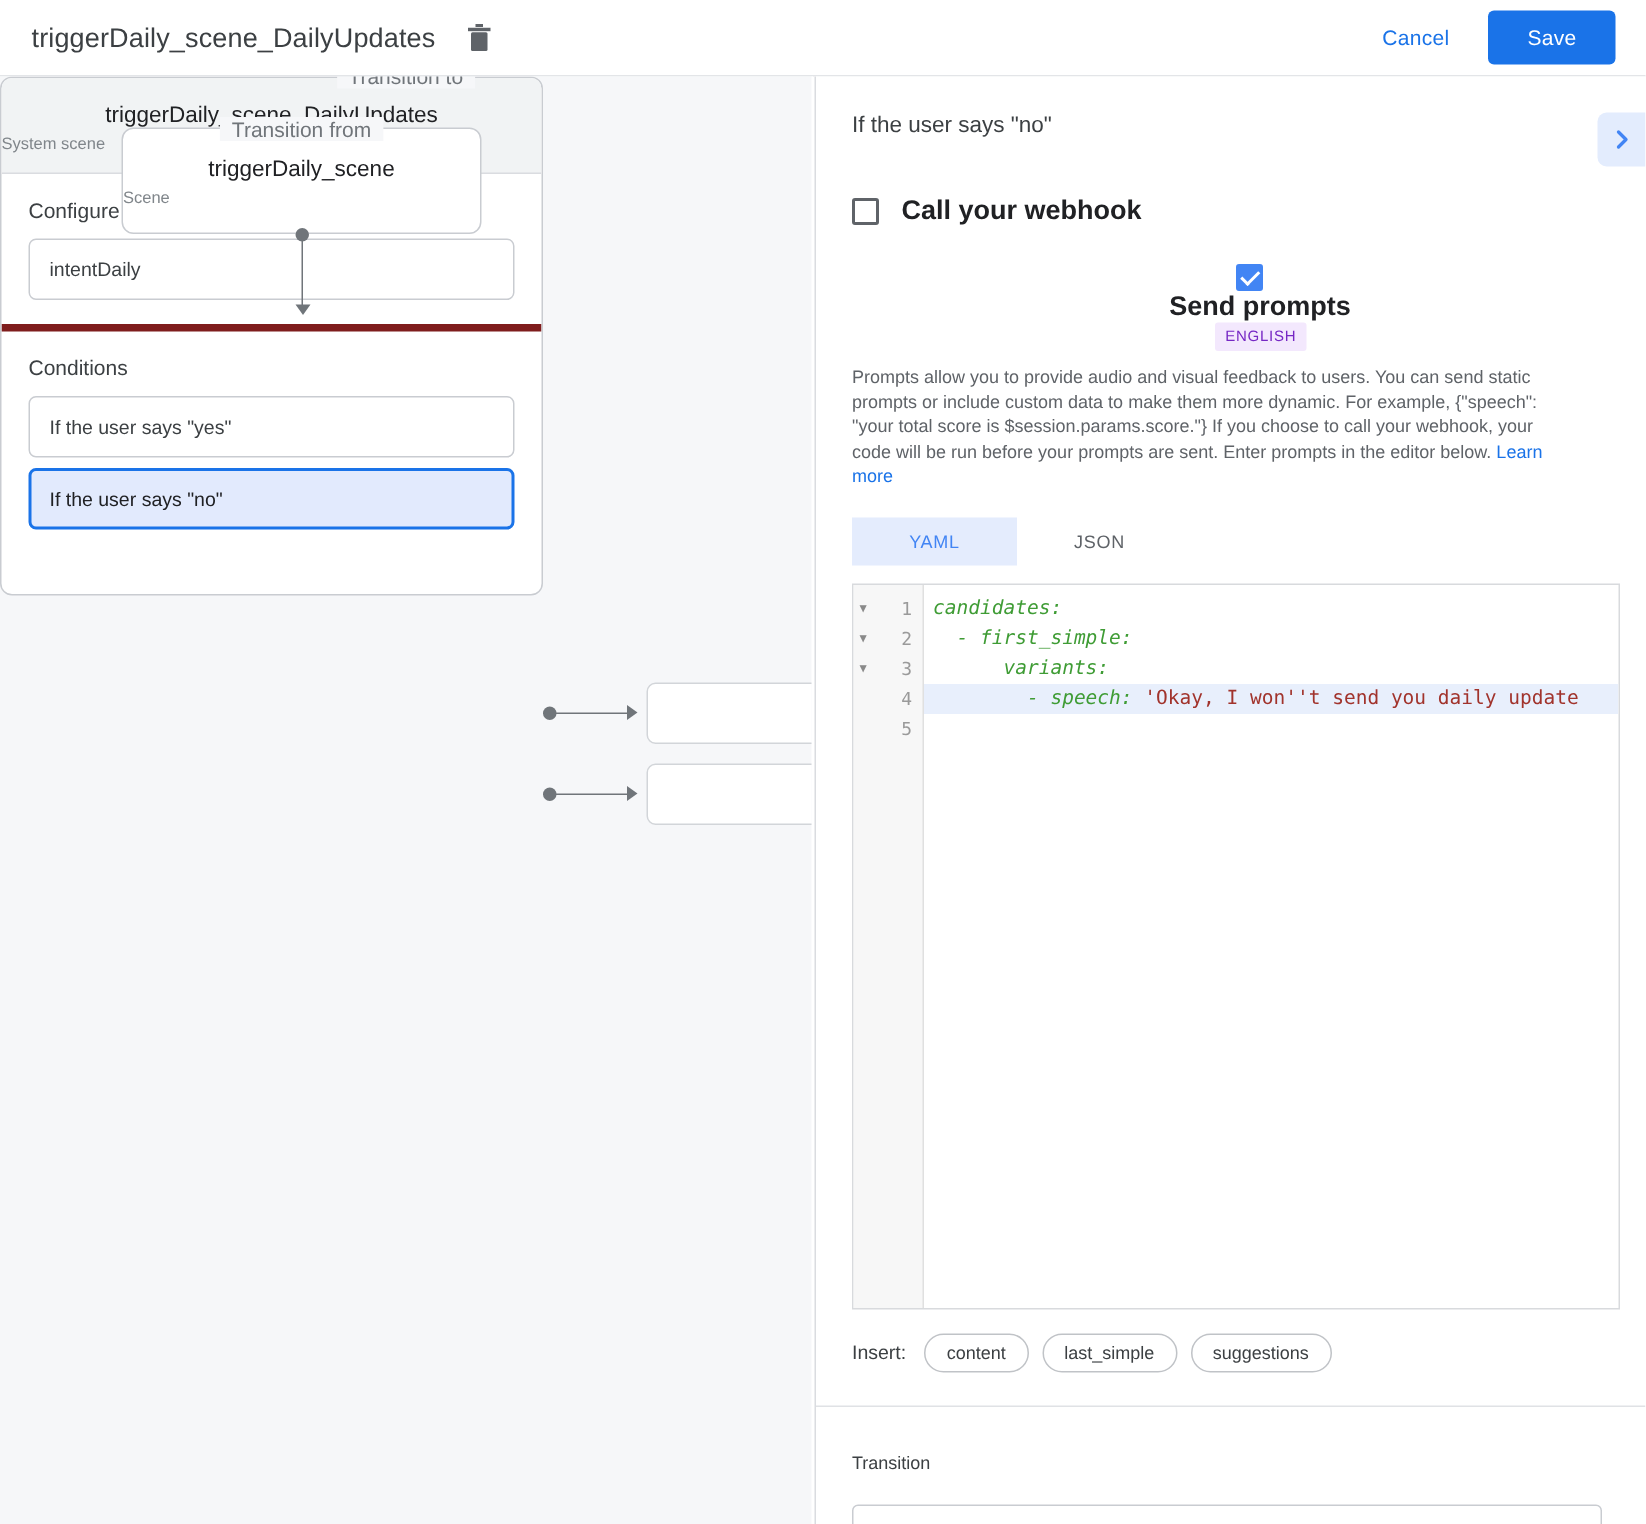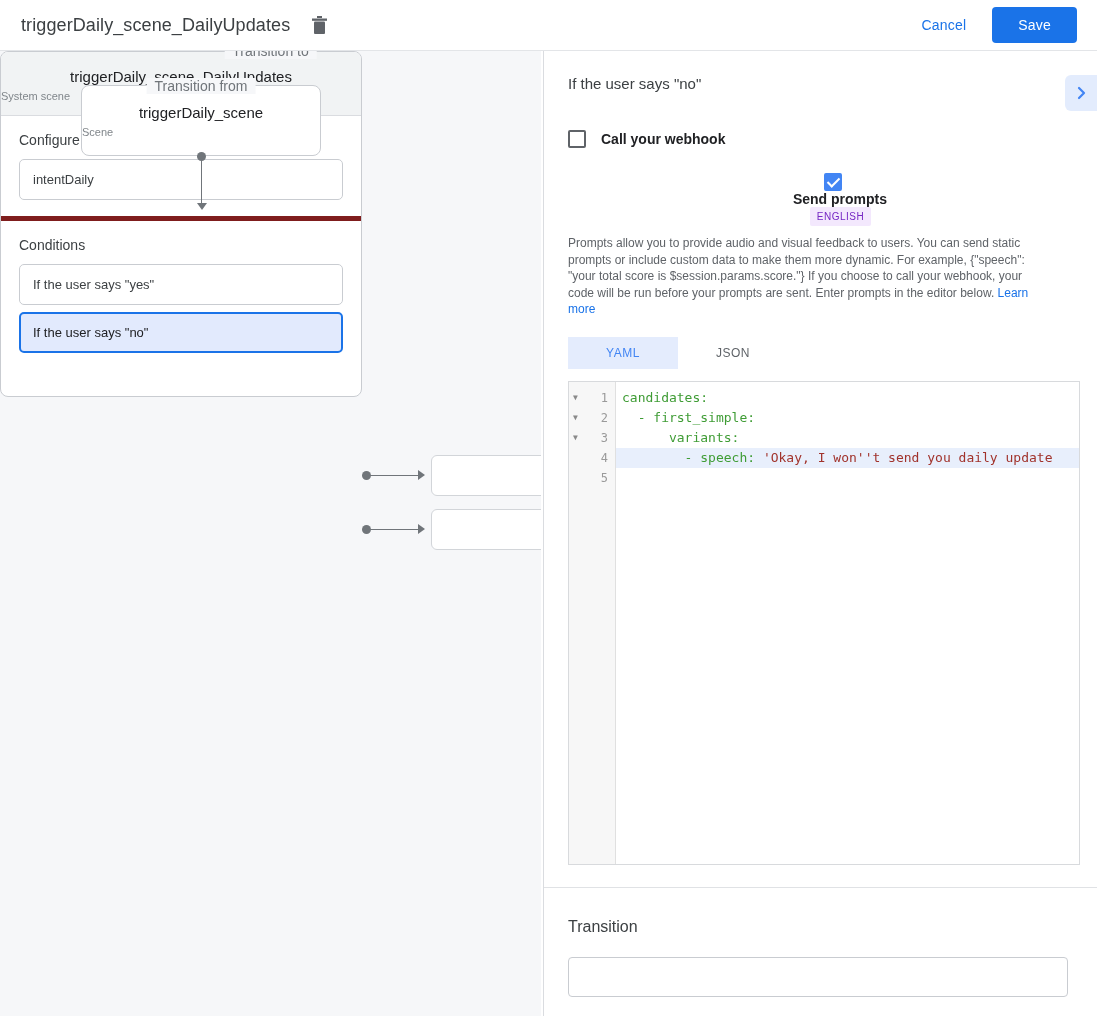--- a/index.html
+++ b/index.html
@@ -238,21 +238,21 @@
     content: "";
     position: absolute;
     left: 4px; top: 0px;
     width: 5px; height: 10px;
     border: solid #ffffff;
     border-width: 0 2px 2px 0;
     transform: rotate(45deg);
   }
   .chk-label {
     margin-left: 15px;
-    font-size: 14px;
+    font-size: 18px;
     font-weight: bold;
     color: #202124;
   }
   .lang-badge {
     margin-left: 16px;
     background: #f3e8fd;
     color: #7627c4;
     font-size: 10px;
     letter-spacing: .5px;
     padding: 4px 7px;
@@ -330,21 +330,21 @@
     white-space: pre;
     overflow: hidden;
     position: relative;
   }
   .cline {
     height: 20px;
     line-height: 20px;
     padding-left: 6px;
   }
   .cline.hl { background: #e8effc; }
-  .tok-key { color: #3f9c35; }
+  .tok-key { color: #3f9c35; font-style: italic; }
   .tok-str { color: #a1332c; }
 
   
   .insert-row {
     display: flex; align-items: center;
     margin: 16px 0 0 24px;
   }
   .insert-label {
     font-size: 13px;
     color: #3c4043;
@@ -363,21 +363,21 @@
     background: #ffffff;
   }
   .divider {
     margin-top: 22px;
     height: 1px;
     background: #e0e2e5;
     width: 100%;
   }
   .trans-title {
     margin: 30px 0 0 24px;
-    font-size: 16px;
+    font-size: 12px;
     color: #3c4043;
   }
   .trans-help {
     margin: 12px 0 0 24px;
     width: 500px;
     font-size: 12px;
     line-height: 16.5px;
     color: #5f6368;
   }
   .select-box {
@@ -501,20 +501,26 @@
         <div class="gline">
           <span class="gnum">4</span>
         </div>
         <div class="gline">
           <span class="gnum">5</span>
         </div>
       </div>
     <div class="code" id="code"><div class="cline"><span class="tok-key">candidates:</span></div><div class="cline"><span class="tok-key">  - first_simple:</span></div><div class="cline"><span class="tok-key">      variants:</span></div><div class="cline hl"><span class="tok-key">        - speech: </span><span class="tok-str">'Okay, I won''t send you daily update</span></div><div class="cline"><span class="tok-key"></span></div></div>
   </div>
 
+  <div class="insert-row">
+    <div class="insert-label">Insert:</div>
+    <div class="chip">content</div>
+    <div class="chip">last_simple</div>
+    <div class="chip">suggestions</div>
+  </div>
 
   <div class="divider"></div>
 
   <div class="trans-title">Transition</div>
 
   <div class="select-box">
     
     
   </div>
 </div>

